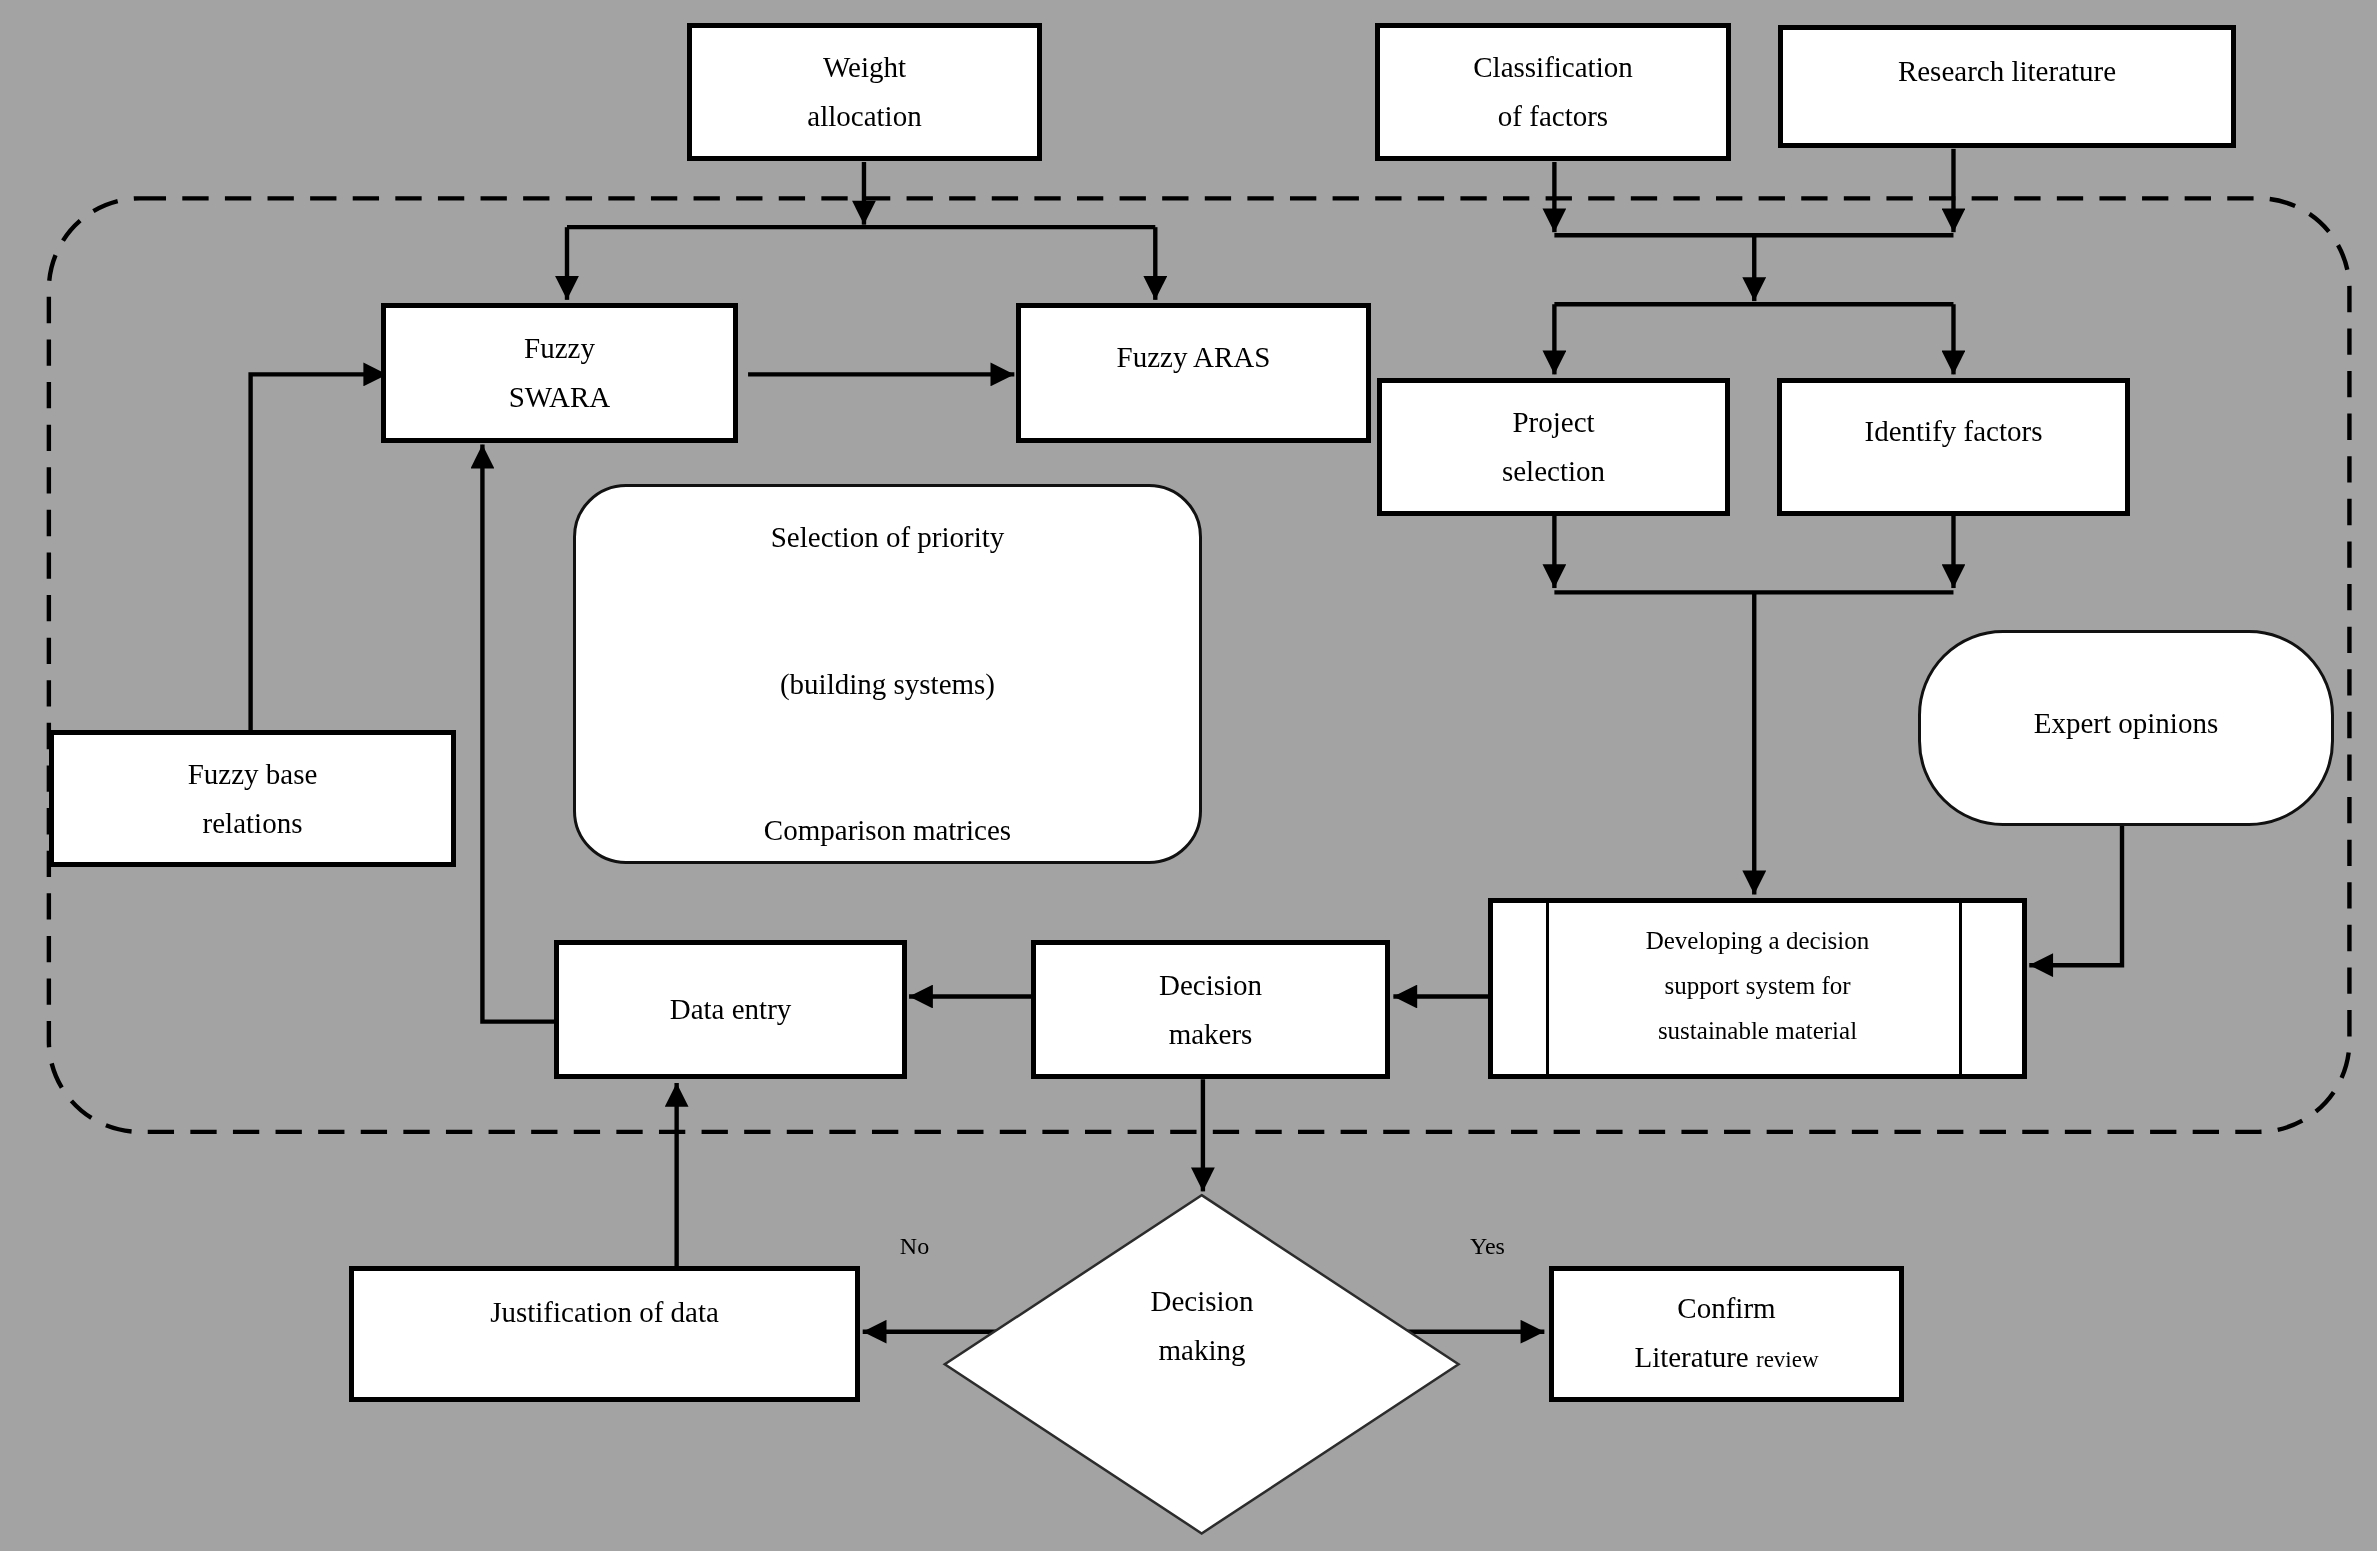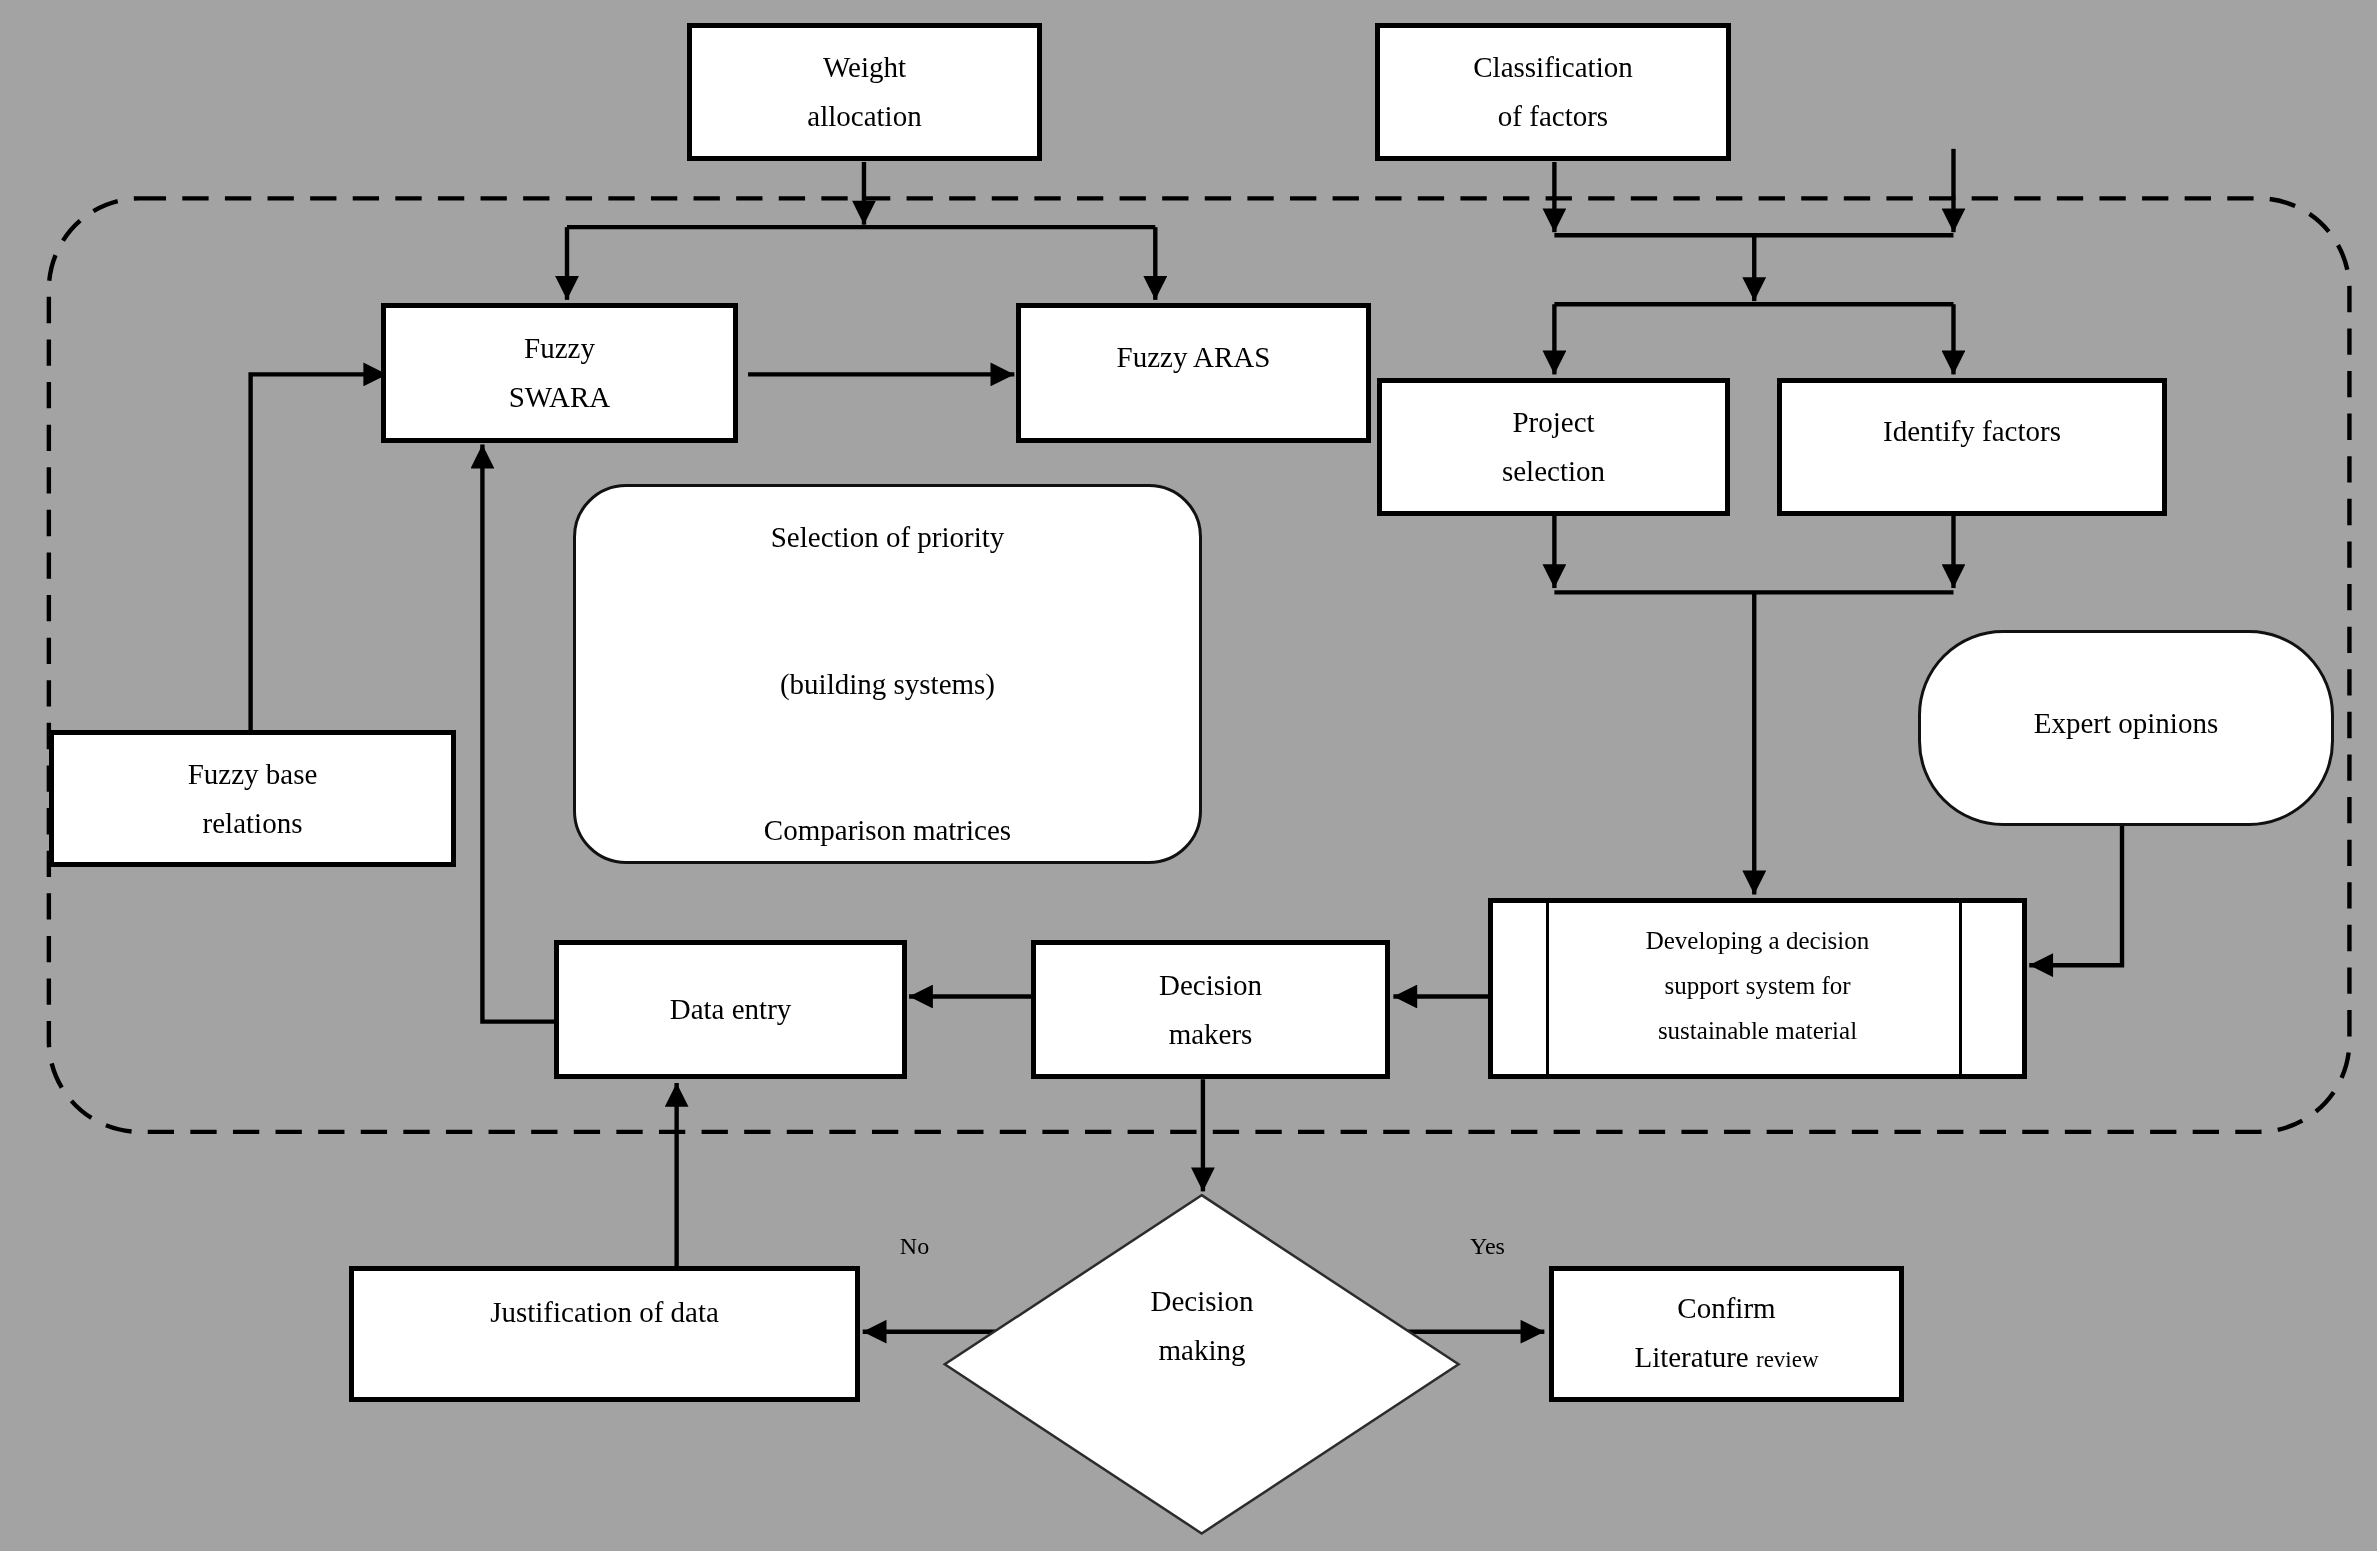--- a/index.html
+++ b/index.html
@@ -117,20 +117,23 @@
   <div class="node" style="left:687px;top:23px;width:355px;height:138px;">
     <div class="ln">Weight</div>
     <div class="ln">allocation</div>
   </div>
 
   <div class="node" style="left:1375px;top:23px;width:356px;height:138px;">
     <div class="ln">Classification</div>
     <div class="ln">of factors</div>
   </div>
 
+  <div class="node" style="left:1778px;top:25px;width:458px;height:123px;padding-bottom:31px;">
+    <div class="ln">Research literature</div>
+  </div>
 
   <div class="node" style="left:381px;top:303px;width:357px;height:140px;justify-content:center;">
     <div class="ln">Fuzzy</div>
     <div class="ln">SWARA</div>
   </div>
 
   <div class="node" style="left:1016px;top:303px;width:355px;height:140px;padding-bottom:31px;">
     <div class="ln">Fuzzy ARAS</div>
   </div>
 
@@ -143,21 +146,21 @@
   <div class="node" style="left:49px;top:730px;width:407px;height:137px;">
     <div class="ln">Fuzzy base</div>
     <div class="ln">relations</div>
   </div>
 
   <div class="node" style="left:1377px;top:378px;width:353px;height:138px;">
     <div class="ln">Project</div>
     <div class="ln">selection</div>
   </div>
 
-  <div class="node" style="left:1777px;top:378px;width:390px;height:138px;padding-bottom:31px;">
+  <div class="node" style="left:1777px;top:378px;width:353px;height:138px;padding-bottom:31px;">
     <div class="ln">Identify factors</div>
   </div>
 
   <div class="node thin" style="left:1918px;top:630px;width:416px;height:196px;border-radius:85px;padding-bottom:9px;">
     <div class="ln">Expert opinions</div>
   </div>
 
   <div class="node" style="left:1488px;top:898px;width:539px;height:181px;font-size:25px;line-height:45px;padding-bottom:6.3px;">
     <i class="strut" style="left:53px;"></i>
     <i class="strut" style="right:60px;"></i>

